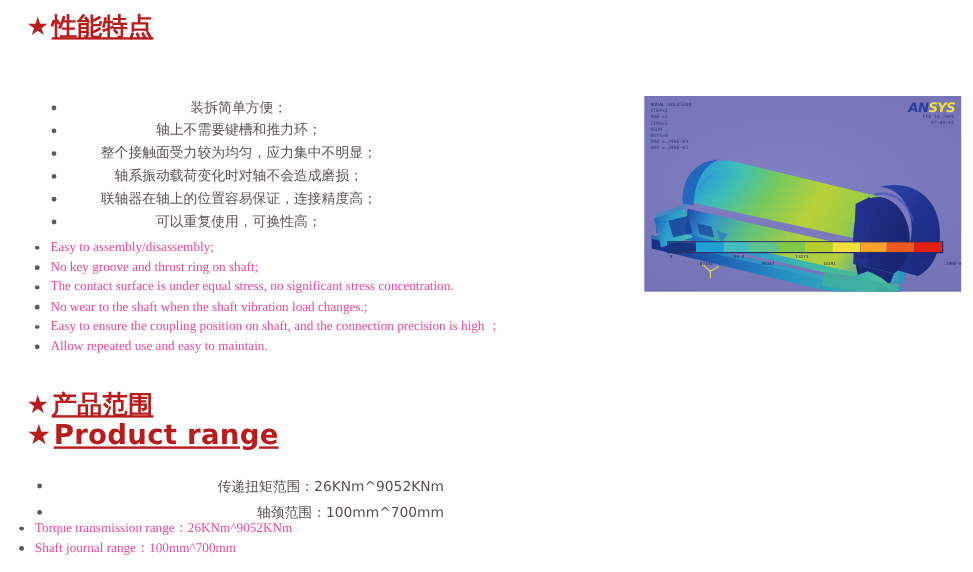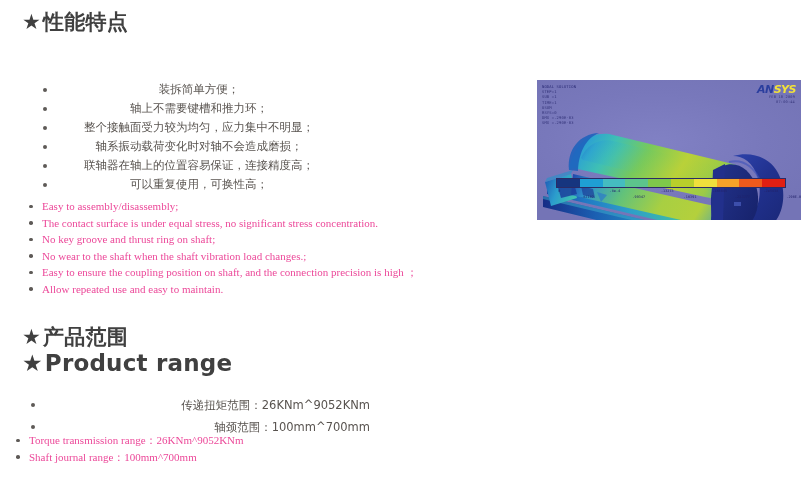--- a/index.html
+++ b/index.html
@@ -10,24 +10,25 @@
     width: 811px;
     height: 477px;
     background: #ffffff;
     font-family: "Liberation Sans", sans-serif;
     overflow: hidden;
     position: relative;
   }
 
   
   .section-heading {
-    color: #404040;
+    color: #b91c1c;
     font-weight: bold;
     line-height: 1.18;
     letter-spacing: 0.2px;
+    text-decoration: underline;
   }
   .heading-cn {
     font-size: 21px;
     font-family: "DejaVu Sans", "Liberation Sans", sans-serif;
     font-weight: bold;
   }
   .heading-en {
     font-size: 23px;
     font-family: "DejaVu Sans", "Liberation Sans", sans-serif;
     font-weight: bold;
@@ -89,21 +90,21 @@
   #range-list-en      { position: absolute; left: 15px;  top: 432px; width: 360px; }
 
   .list-cn.spaced li { line-height: 22px; height: 22px; }
 
   
   #ansys-figure {
     position: absolute;
     left: 537px;
     top: 80px;
     width: 264px;
-    height: 140px;
+    height: 163px;
     background: #7b7bbe;
     overflow: hidden;
   }
   #ansys-figure .fig-inner {
     position: absolute;
     inset: 0;
     background:
       radial-gradient(ellipse 70% 60% at 45% 45%, #8181c4 0%, #7878bb 60%, #7474b6 100%);
   }
 
@@ -198,22 +199,22 @@
   <li>装拆简单方便；</li>
   <li>轴上不需要键槽和推力环；</li>
   <li>整个接触面受力较为均匀，应力集中不明显；</li>
   <li>轴系振动载荷变化时对轴不会造成磨损；</li>
   <li>联轴器在轴上的位置容易保证，连接精度高；</li>
   <li>可以重复使用，可换性高；</li>
 </ul>
 
 <ul id="perf-list-en" class="bullet-list list-en">
   <li>Easy to assembly/disassembly;</li>
+  <li>No key groove and thrust ring on shaft;</li>
   <li>The contact surface is under equal stress, no significant stress concentration.</li>
-  <li>No key groove and thrust ring on shaft;</li>
   <li>No wear to the shaft when the shaft vibration load changes.;</li>
   <li>Easy to ensure the coupling position on shaft, and the connection precision is high ；</li>
   <li>Allow repeated use and easy to maintain.</li>
 </ul>
 
 <div id="range-heading-block">
   <div class="section-heading heading-cn">
     <span class="star">★</span><span>产品范围</span>
   </div>
   <div class="section-heading heading-en">

